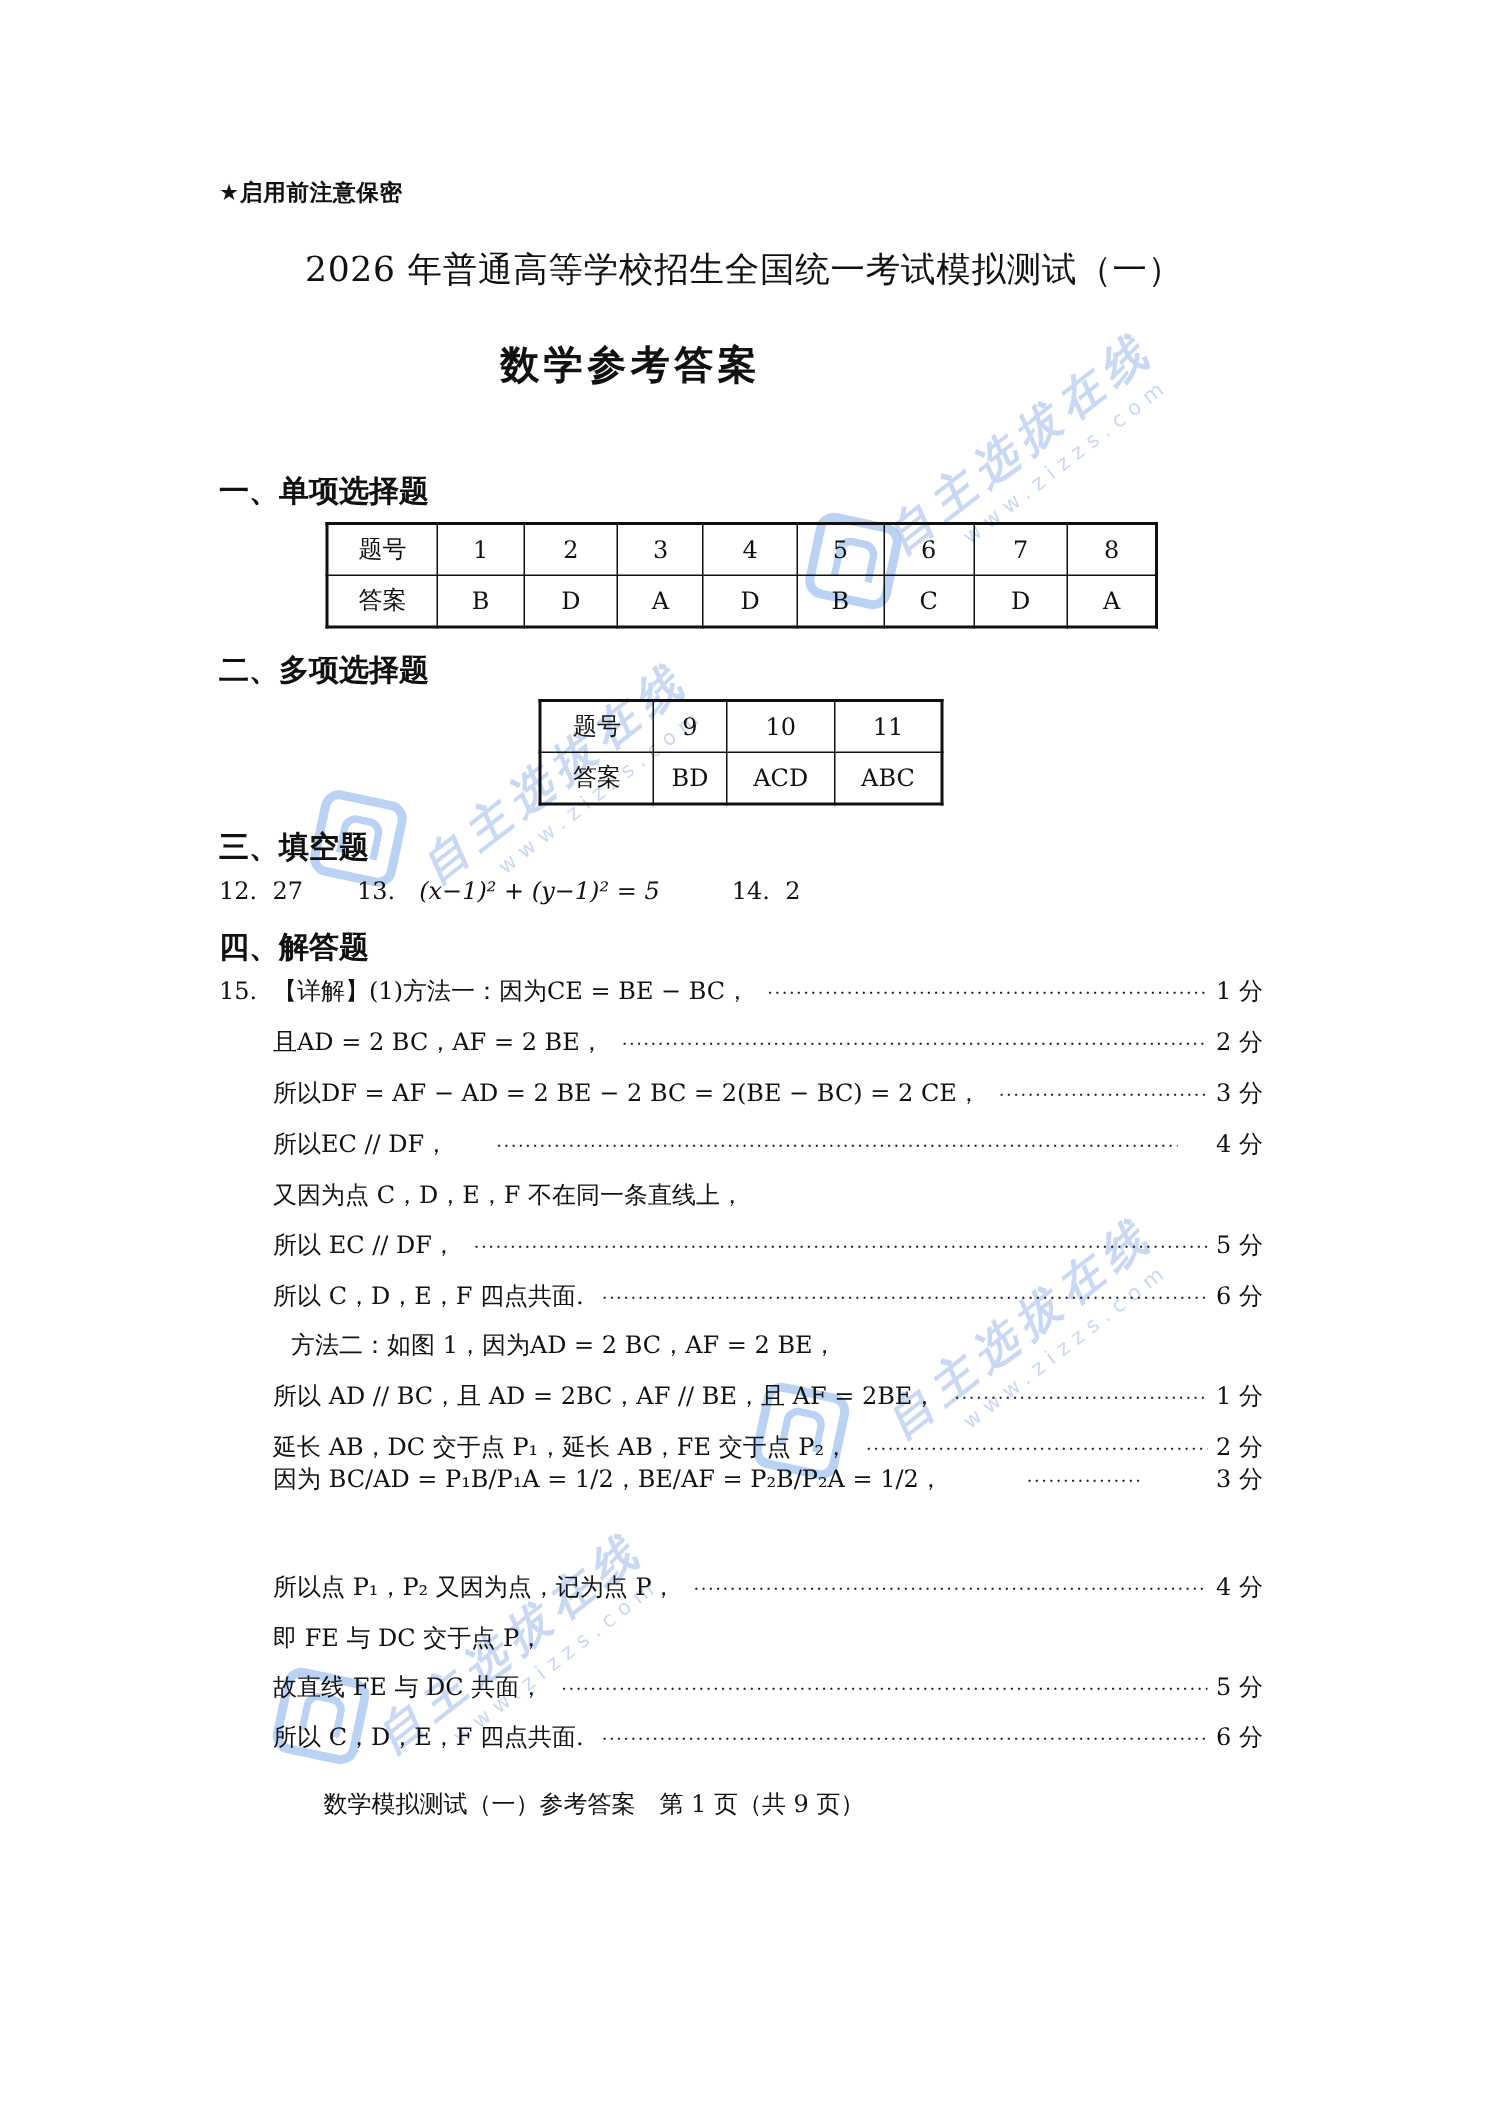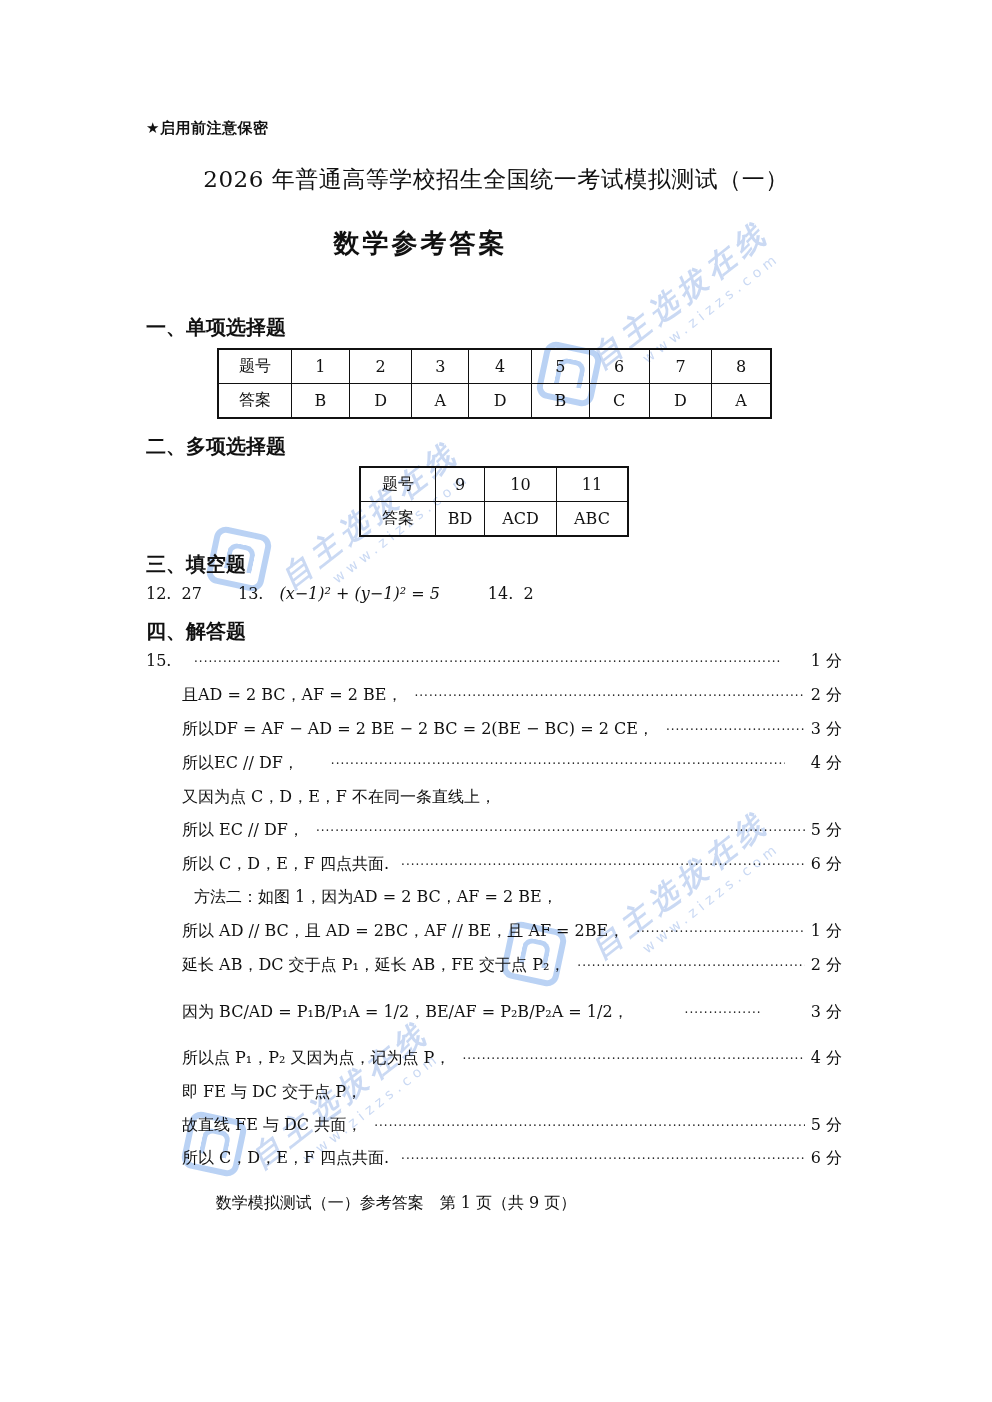--- a/index.html
+++ b/index.html
@@ -89,20 +89,21 @@
   </table>
 
 <div class="abs section-h" style="top:551px;">三、填空题</div>
 <div class="abs" style="left:146px; top:584px; font-size:16px; white-space:pre;"><span>12.  27</span><span style="display:inline-block;width:36px;"></span><span>13.</span><span style="display:inline-block;width:16px;"></span><span style="font-style:italic;">(x−1)² + (y−1)² = 5</span><span style="display:inline-block;width:48px;"></span><span>14.  2</span></div>
 
 <div class="abs section-h" style="top:618px;">四、解答题</div>
 
 <div class="abs" style="left:146px; top:651px; font-size:16px;">15.</div>
 
 <div class="line" style="top:651px;">
+    <span class="txt">【详解】(1)方法一：因为CE = BE − BC，</span>
     <span class="dots">··························································································································</span>
     <span class="score">1 分</span>
   </div>
 <div class="line" style="top:685px;justify-content:space-between;">
     <span class="txt">且AD = 2 BC，AF = 2 BE，</span>
     <span class="dots">··························································································································</span>
     <span class="score">2 分</span>
   </div>
 <div class="line" style="top:719px;">
     <span class="txt">所以DF = AF − AD = 2 BE − 2 BC = 2(BE − BC) = 2 CE，</span>
@@ -133,21 +134,21 @@
 <div class="line" style="top:921px;">
     <span class="txt">所以 AD // BC，且 AD = 2BC，AF // BE，且 AF = 2BE，</span>
     <span class="dots">··························································································································</span>
     <span class="score">1 分</span>
   </div>
 <div class="line" style="top:955px;justify-content:space-between;">
     <span class="txt">延长 AB，DC 交于点 P₁，延长 AB，FE 交于点 P₂，</span>
     <span class="dots">··························································································································</span>
     <span class="score">2 分</span>
   </div>
-<div class="line" style="top:1002px;gap:44px;">
+<div class="line" style="top:976px;gap:44px;">
     <span class="txt">因为 BC/AD = P₁B/P₁A = 1/2，BE/AF = P₂B/P₂A = 1/2，</span>
     <span class="dots">··························································································································</span>
     <span class="score">3 分</span>
   </div>
 <div class="line" style="top:1048px;">
     <span class="txt">所以点 P₁，P₂ 又因为点，记为点 P，</span>
     <span class="dots">··························································································································</span>
     <span class="score">4 分</span>
   </div>
 <div class="line" style="top:1082px;">

